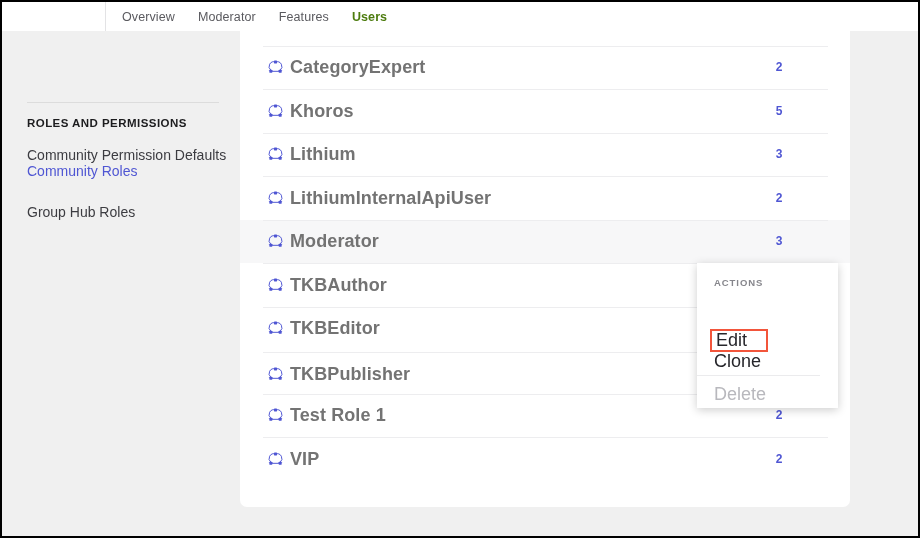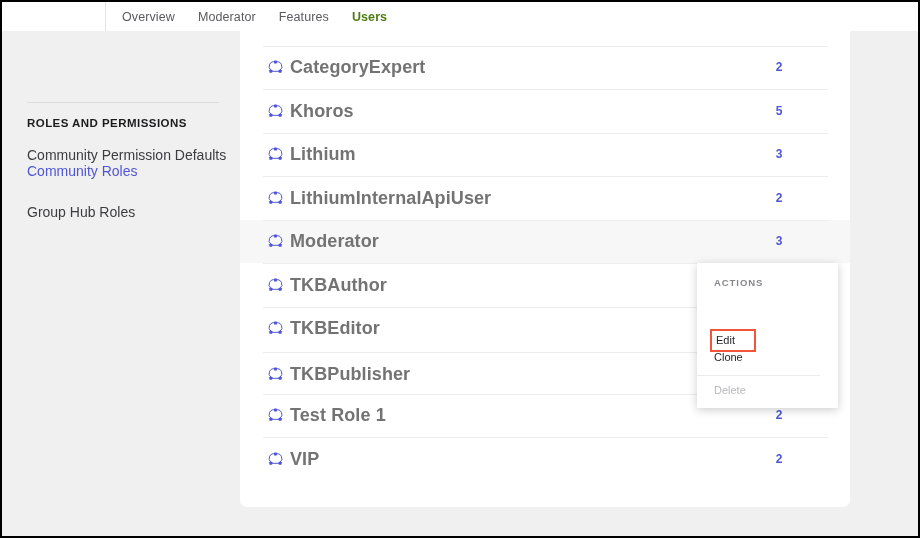--- a/index.html
+++ b/index.html
@@ -205,21 +205,21 @@
     left: 17px;
     top: 14px;
     font-size: 9.5px;
     font-weight: bold;
     color: #86868c;
     letter-spacing: 0.95px;
   }
   .menu-item {
     position: absolute;
     left: 17px;
-    font-size: 11px;
+    font-size: 18px;
     color: #26262b;
     cursor: pointer;
     white-space: nowrap;
   }
   #menu-edit {
     top: 66px;
     left: 13px;
     padding: 2px 19px 3px 4px;
     border: 2px solid #f2553b;
     color: #26262b;

